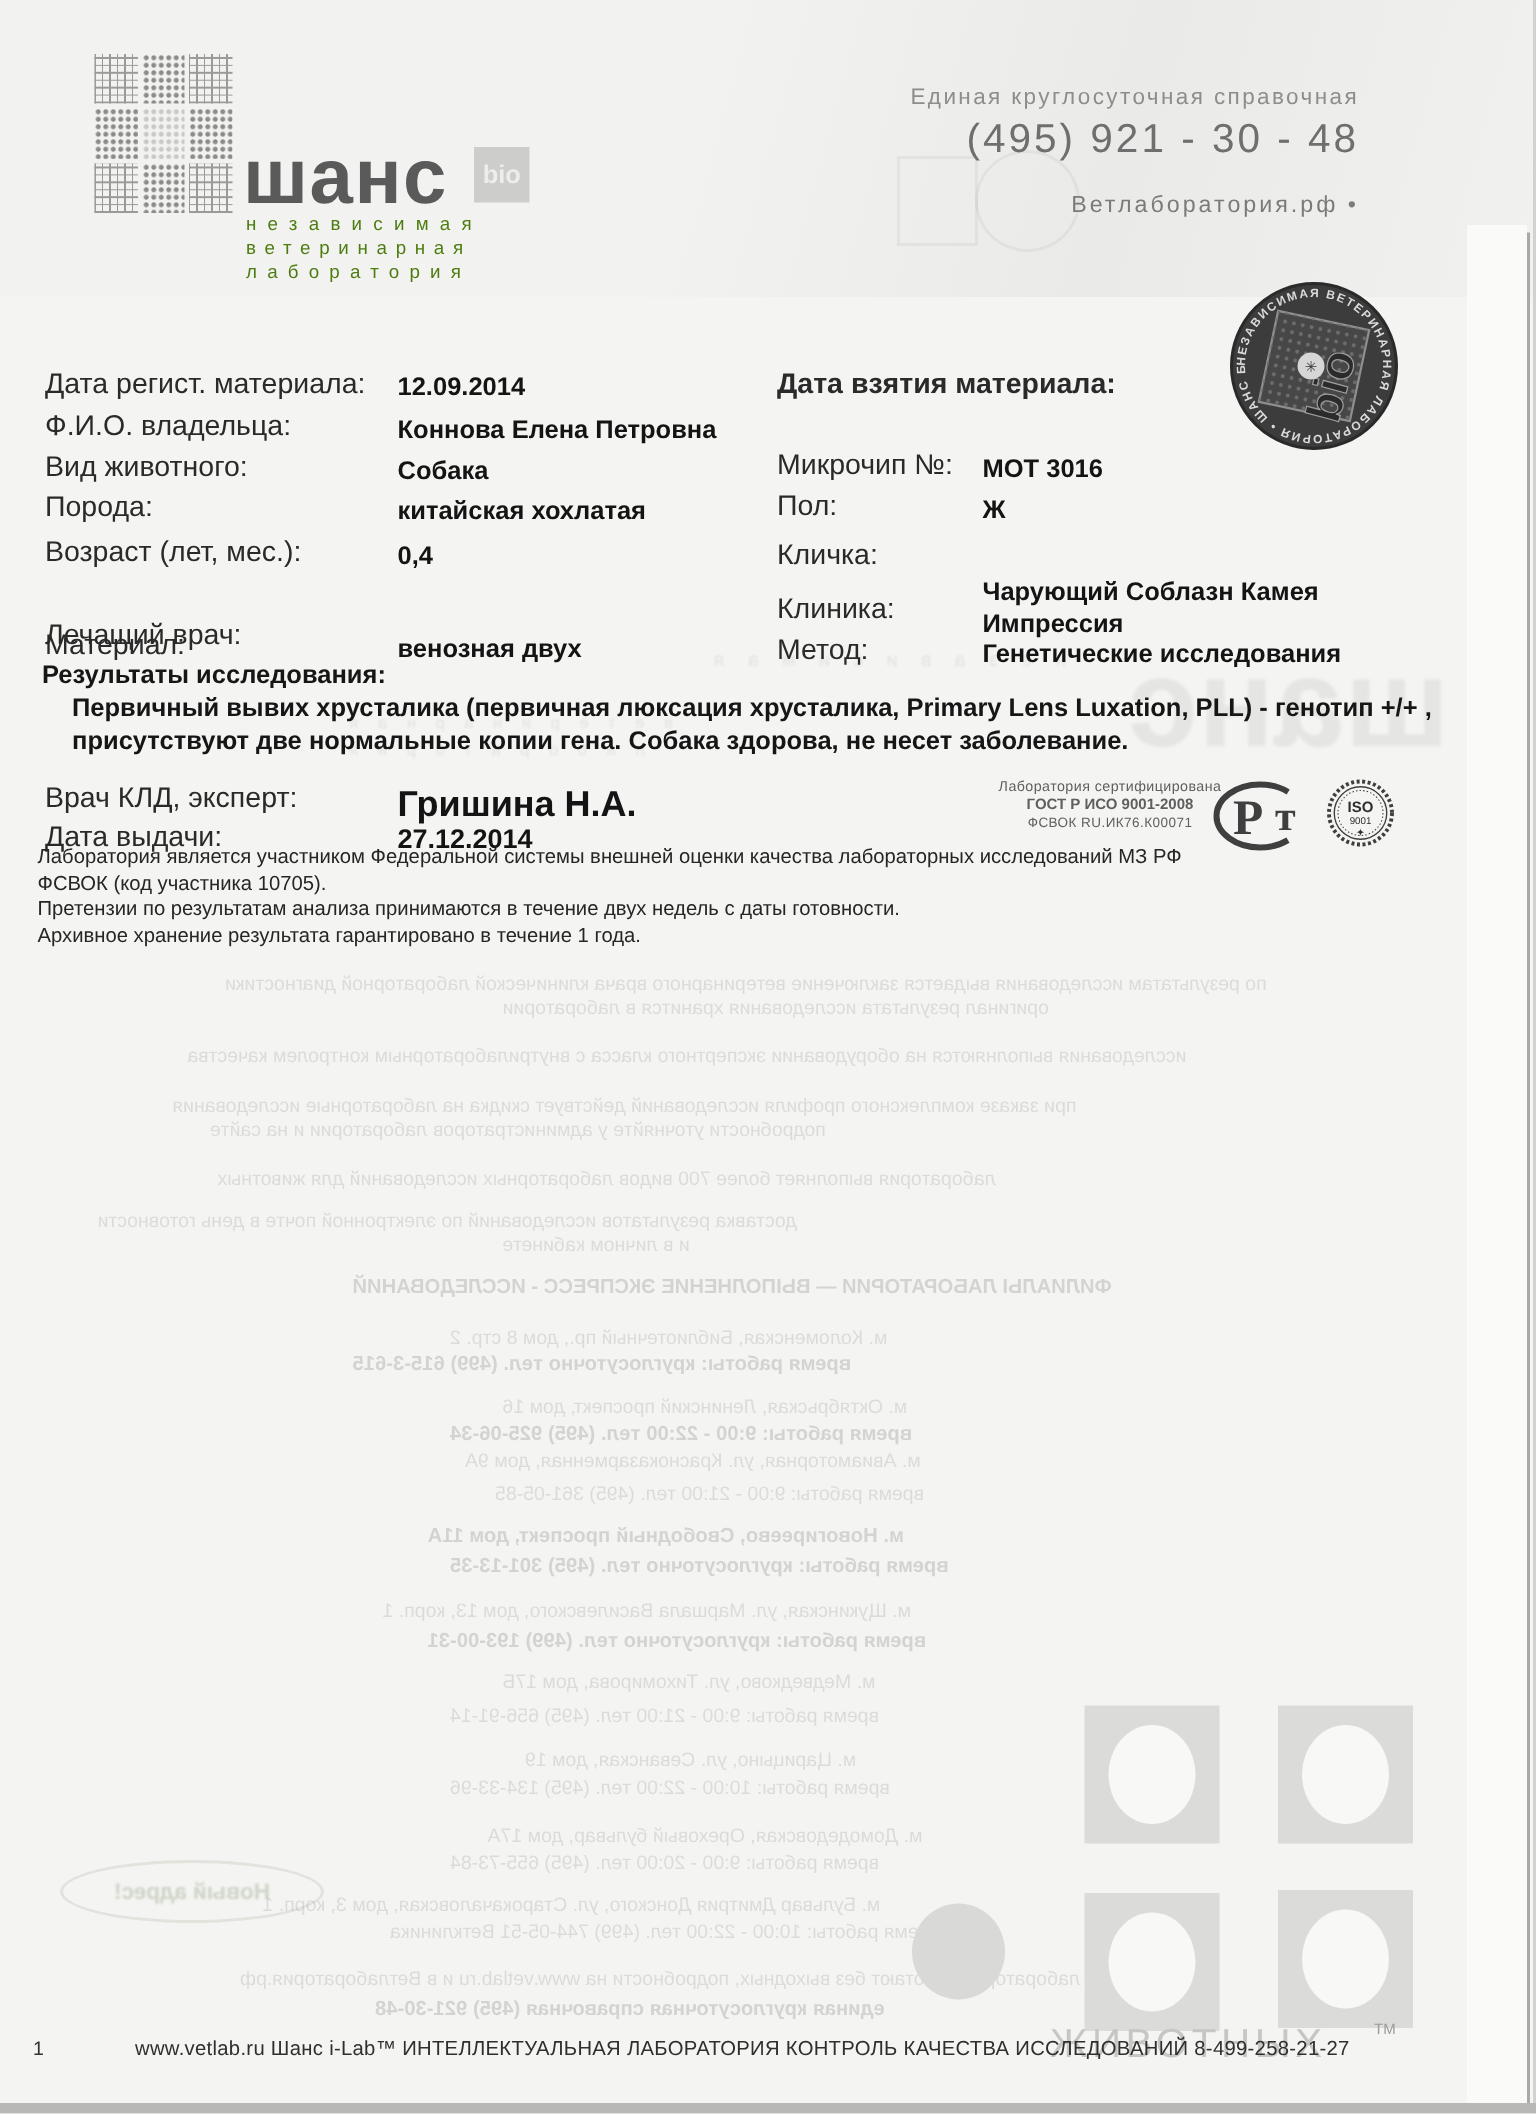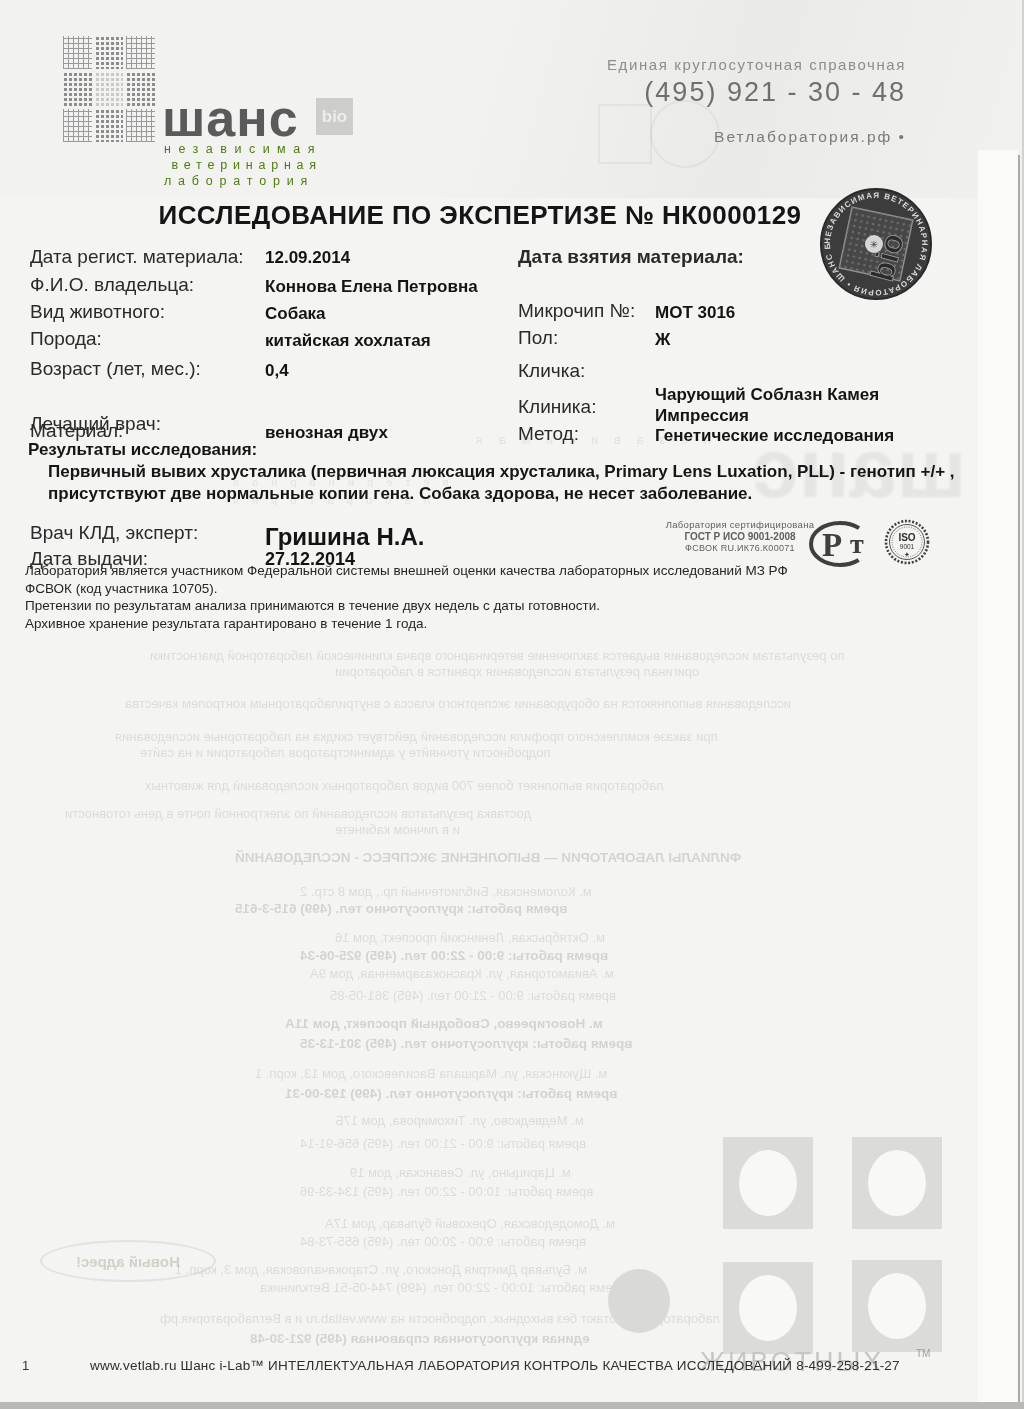--- a/index.html
+++ b/index.html
@@ -23,21 +23,21 @@
                             repeating-linear-gradient(90deg,#9a9a9a 0 1px,transparent 1px 5px);}
   .cell-dot{background-image:radial-gradient(circle at 2.5px 2.5px,#8c8c8c 1.4px,transparent 1.9px);
             background-size:5px 5px;}
   .cell-light{opacity:.4;}
   .brand{position:absolute;left:162px;top:92px;font-size:52px;line-height:1;font-weight:700;
          color:#5a5a5a;letter-spacing:1px;}
   .bio-sq{position:absolute;left:316px;top:98px;width:37px;height:37px;background:#cdcdcb;
           display:flex;align-items:center;justify-content:center;
           color:#ededeb;font-weight:700;font-size:17px;}
   .tagline{position:absolute;left:164px;top:141px;color:#4d7c0f;font-size:12.5px;line-height:16px;}
-  .tagline .t1{letter-spacing:7.5px;} .tagline .t2{letter-spacing:5.8px;text-align:right;} .tagline .t3{letter-spacing:6.8px;}
+  .tagline .t1{letter-spacing:7.5px;} .tagline .t2{letter-spacing:5.8px;} .tagline .t3{letter-spacing:6.8px;}
 
   
   .contact{position:absolute;left:500px;top:56px;width:406px;text-align:right;}
   .hotline{font-size:15px;letter-spacing:1.6px;color:#8d8d8d;}
   .phone{font-size:27px;letter-spacing:2px;color:#6f6f6f;margin-top:4px;}
   .sites{margin-top:16px;font-size:15.5px;letter-spacing:2px;color:#7b7b7b;line-height:25px;}
 
   .title{position:absolute;left:30px;top:200px;width:900px;text-align:center;
          font-size:26px;font-weight:700;color:#151515;letter-spacing:.4px;}
 
@@ -160,21 +160,20 @@
   </div>
 
   <div class="contact z3">
     <div class="hotline">Единая круглосуточная справочная</div>
     <div class="phone">(495) 921 - 30 - 48</div>
     <div class="sites">
       <div>Ветлаборатория.рф •</div>
     </div>
   </div>
 
-  <div class="title z3">ИССЛЕДОВАНИЕ ПО ЭКСПЕРТИЗЕ № НК0000129</div>
 
   <div class="stamp z3">
     <svg viewBox="0 0 116 116" width="116" height="116">
       <defs>
         <pattern id="stampdots" width="6" height="6" patternUnits="userSpaceOnUse">
           <circle cx="3" cy="3" r="1.3" fill="#6d6d6d"></circle>
         </pattern>
         <path id="ringpath" d="M 12 58 A 46 46 0 1 1 104 58 A 46 46 0 1 1 12 58"></path>
       </defs>
       <circle cx="58" cy="58" r="55" fill="#3c3c3c"></circle>

